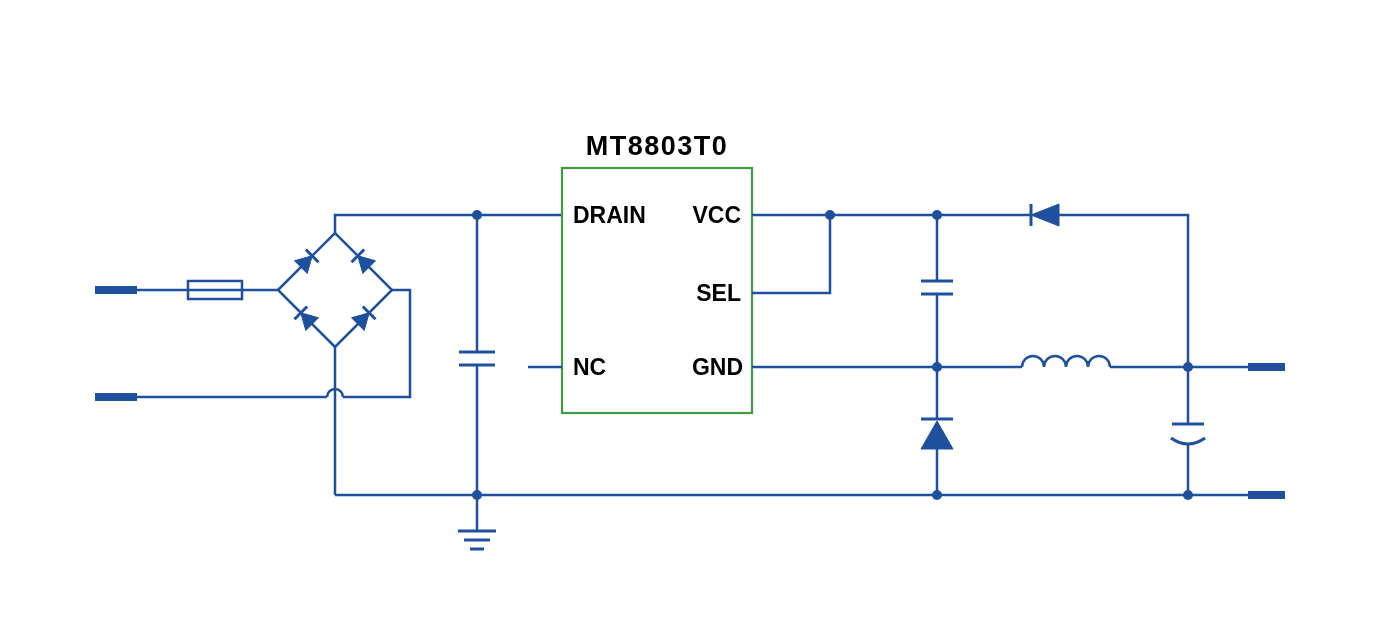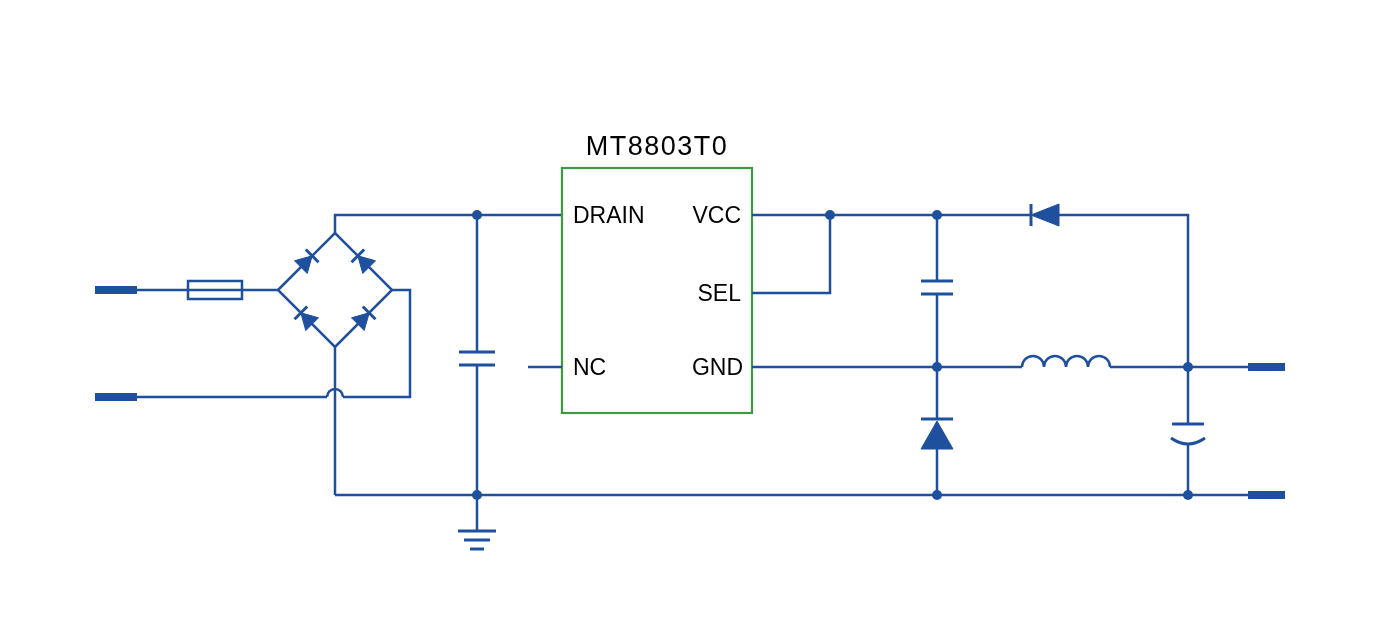--- a/index.html
+++ b/index.html
@@ -12,20 +12,21 @@
     margin: 0;
     padding: 0;
     background: var(--color-background);
   }
   .canvas {
     width: 1400px;
     height: 628px;
     background: var(--color-background);
     position: relative;
     overflow: hidden;
+    font-weight: bold;
   }
   svg { display: block; }
   .wire {
     stroke: var(--color-wire);
     stroke-width: 2.5;
     fill: none;
   }
   .plate {
     stroke: var(--color-wire);
     stroke-width: 3;

